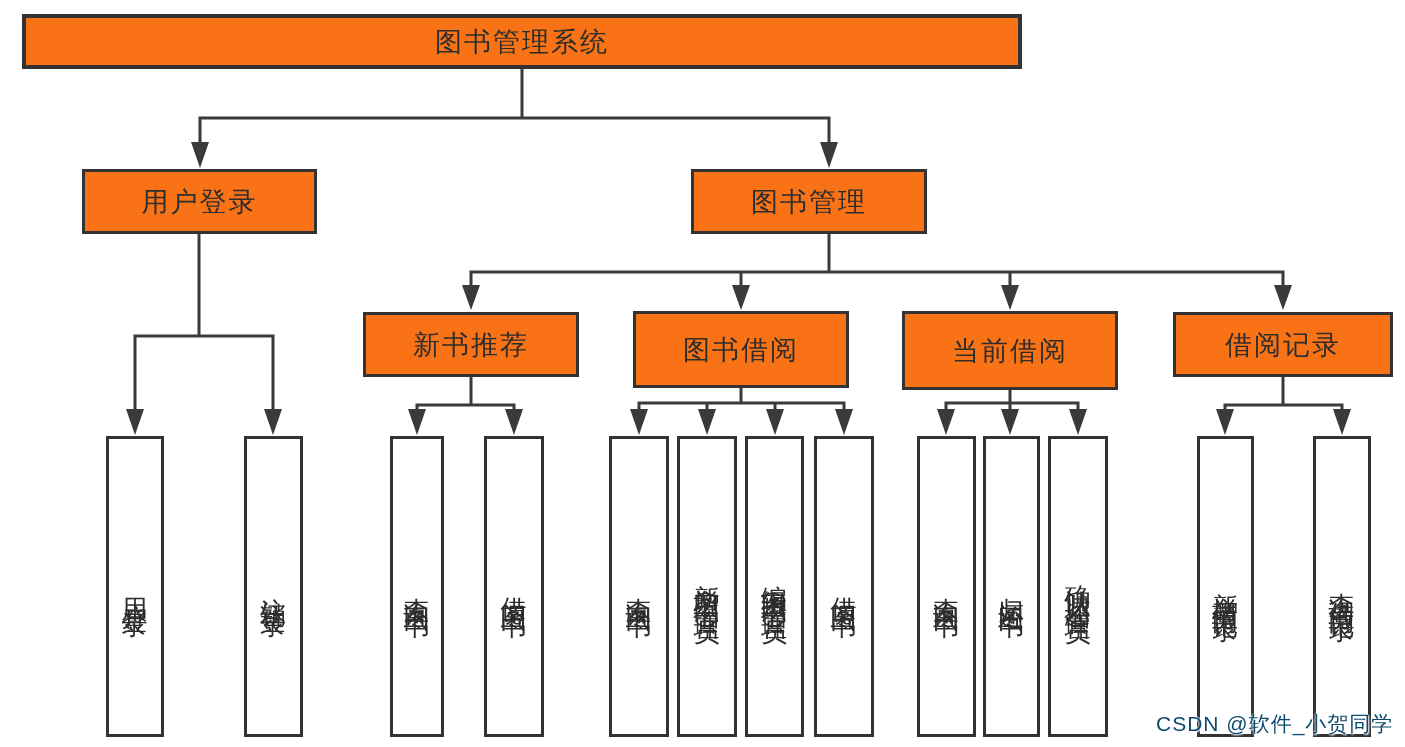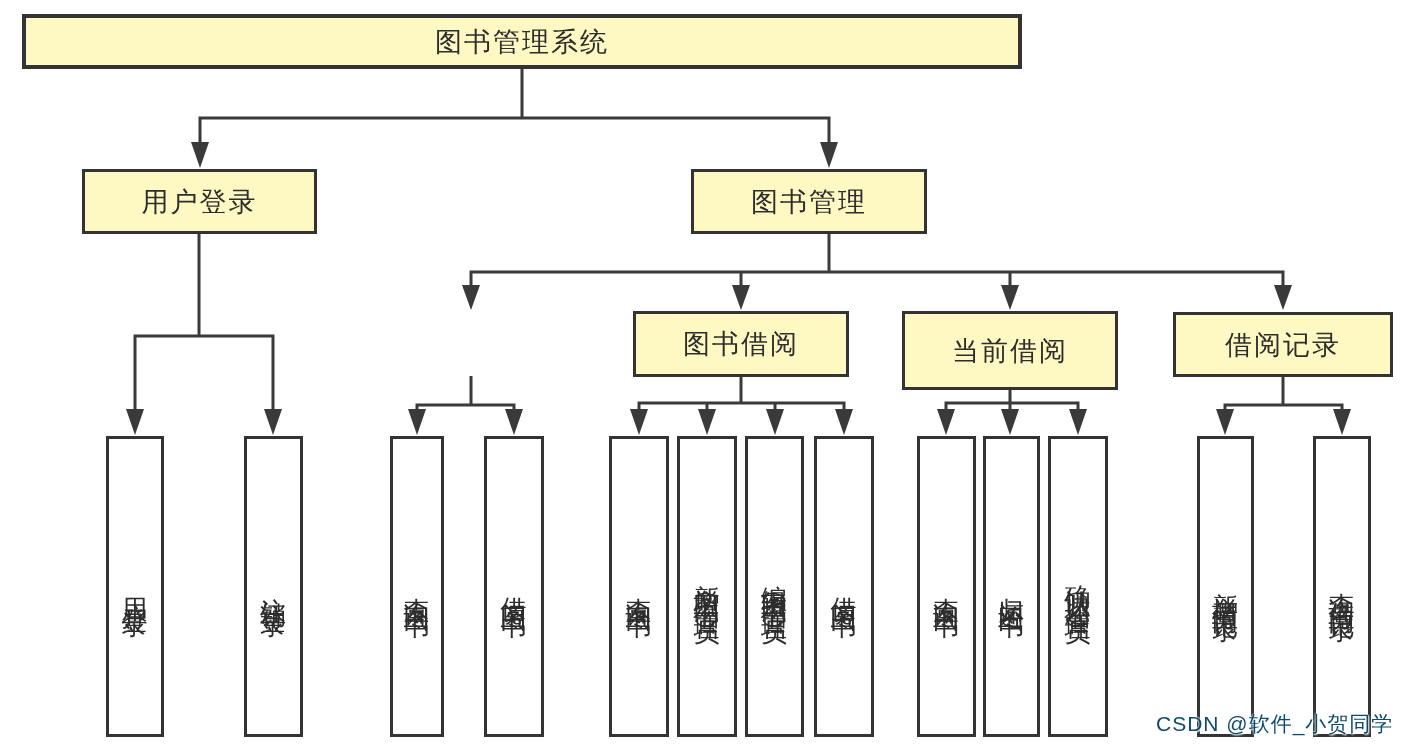--- a/index.html
+++ b/index.html
@@ -2,21 +2,21 @@
 <html><head>
 <meta charset="utf-8">
 <style>
   html,body { margin:0; padding:0; background:#ffffff; }
   .canvas {
     position:relative; width:1405px; height:747px; background:#ffffff;
     font-family:"Liberation Sans", sans-serif; overflow:hidden;
   }
   .wires { position:absolute; left:0; top:0; z-index:1; }
   .node {
-    position:absolute; box-sizing:border-box; background:#fef9c3;
+    position:absolute; box-sizing:border-box; background:#f97316;
     border:3px solid #333333; color:#2d2d2d; z-index:2;
     display:flex; align-items:center; justify-content:center;
     font-size:27px; letter-spacing:2px; white-space:nowrap;
   }
   .node.root { border-width:4px; }
   .vnode {
     position:absolute; box-sizing:border-box; background:#ffffff;
     border:3px solid #333333; color:#2d2d2d; z-index:2;
     display:flex; align-items:center; justify-content:center;
     writing-mode:vertical-rl; text-orientation:mixed;
@@ -65,21 +65,22 @@
       <polygon points="1225,435 1216,409 1234,409"></polygon>
       <polygon points="1342,435 1333,409 1351,409"></polygon>
     </g>
   </svg>
 
   <div class="node root" style="left:22px; top:14px; width:1000px; height:55px;">图书管理系统</div>
 
   <div class="node" style="left:82px; top:169px; width:235px; height:65px;">用户登录</div>
   <div class="node" style="left:691px; top:169px; width:236px; height:65px;">图书管理</div>
 
-  <div class="node" style="left:633px; top:311px; width:216px; height:66px;">图书借阅</div>
+  <div class="node" style="left:363px; top:312px; width:216px; height:65px;">新书推荐</div>
+  <div class="node" style="left:633px; top:311px; width:216px; height:77px;">图书借阅</div>
   <div class="node" style="left:902px; top:311px; width:216px; height:79px;">当前借阅</div>
   <div class="node" style="left:1173px; top:312px; width:220px; height:65px;">借阅记录</div>
 
   <div class="vnode" style="left:106px; width:58px;">用户登录</div>
   <div class="vnode" style="left:244px; width:59px;">注销登录</div>
 
   <div class="vnode" style="left:390px; width:54px;">查询图书</div>
   <div class="vnode" style="left:484px; width:60px;">借阅图书</div>
 
   <div class="vnode" style="left:609px; width:60px;">查询图书</div>

